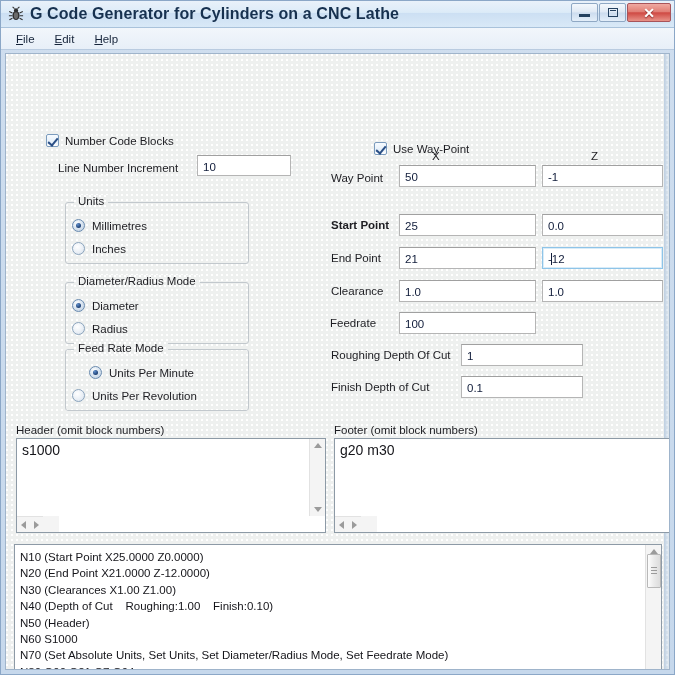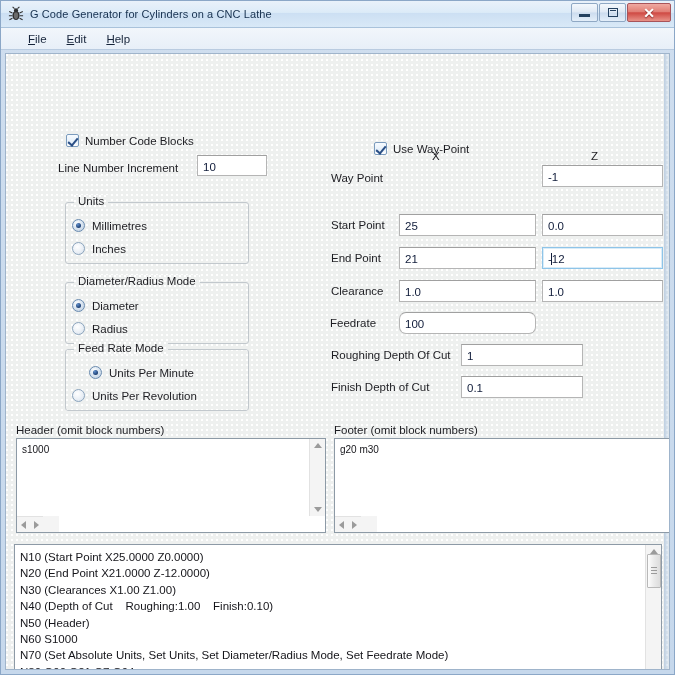--- a/index.html
+++ b/index.html
@@ -37,24 +37,25 @@
     padding-left: 7px;
   }
   .app-icon {
     width: 16px; height: 16px;
     flex: 0 0 16px;
     position: relative;
     margin-right: 6px;
   }
   .app-icon svg { display: block; }
   .title-text {
-    font-size: 11px;
+    font-size: 16px;
     color: #17314f;
     letter-spacing: 0.1px;
     white-space: nowrap;
+    font-weight: bold;
   }
   .win-buttons {
     position: absolute;
     right: 3px; top: 2px;
     display: flex;
     gap: 1px;
   }
   .winbtn {
     width: 27px; height: 19px;
     border: 1px solid #8fa8c4;
@@ -80,21 +81,21 @@
   }
 
   
   .menubar {
     flex: 0 0 22px;
     height: 22px;
     background: linear-gradient(to bottom, #f2f6fb 0%, #e7eff8 100%);
     border-bottom: 1px solid #b9cbe0;
     display: flex;
     align-items: center;
-    padding-left: 18px;
+    padding-left: 6px;
     gap: 2px;
   }
   .menuitem {
     font-size: 11.5px;
     color: #16243a;
     padding: 2px 9px;
     cursor: default;
     white-space: nowrap;
   }
   .menuitem u { text-decoration: underline; }
@@ -226,21 +227,21 @@
     background: #ffffff;
     border: 1px solid #8d9aa6;
     display: flex;
     flex-direction: column;
   }
   .ta-row { display: flex; flex: 1 1 auto; min-height: 0; }
   .ta-body {
     flex: 1 1 auto;
     overflow: hidden;
     padding: 4px 5px;
-    font-size: 10px;
+    font-size: 14px;
     color: #15151a;
     line-height: 14px;
     white-space: pre;
   }
   .ta-body.mono {
     font-size: 11.5px;
     line-height: 16.4px;
   }
 
   
@@ -337,27 +338,27 @@
 
   <div class="menubar">
     <div class="menuitem"><u>F</u><span>ile</span></div>
     <div class="menuitem"><u>E</u><span>dit</span></div>
     <div class="menuitem"><u>H</u><span>elp</span></div>
   </div>
 
   <div class="client">
     <div class="edge-strip"></div>
 
-    <div class="cbox" style="left:60px; top:80px;text-align:center;">
+    <div class="cbox" style="left:40px; top:80px;text-align:center;">
       <span class="cbox-box checked"></span>
       <span class="lbl">Number Code Blocks</span>
     </div>
 
     <div class="lbl" style="position:absolute; left:52px; top:108px;">Line Number Increment</div>
-    <div class="tfield" style="left:191px; top:101px; width:70px; height:21px;text-align:right;">
+    <div class="tfield" style="left:191px; top:101px; width:94px; height:21px;text-align:right;">
       <span>10</span>
     </div>
 
     <div class="group" style="left:59px; top:148px; width:184px; height:62px;">
       <span class="group-title">Units</span>
     </div>
     <div class="radio" style="left:66px; top:165px;">
       <span class="radio-dot sel"></span>
       <span class="lbl">Millimetres</span>
     </div>
@@ -392,25 +393,28 @@
 
     <div class="cbox" style="left:325px; top:88px;margin-left:43px;">
       <span class="cbox-box checked"></span>
       <span class="lbl">Use Way-Point</span>
     </div>
 
     <div class="sectionlabel" style="left:426px; top:96px;">X</div>
     <div class="sectionlabel" style="left:585px; top:96px;">Z</div>
 
     <div class="lbl" style="position:absolute; left:325px; top:118px;">Way Point</div>
+    <div class="tfield" style="left:393px; top:111px; width:137px; height:22px;">
+      <span>50</span>
+    </div>
     <div class="tfield" style="left:536px; top:111px; width:121px; height:22px;">
       <span>-1</span>
     </div>
 
-    <div class="lbl" style="position:absolute; left:325px; top:165px;">Start Point</div>
+    <div class="lbl" style="position:absolute; left:325px; top:165px;font-weight:bold;">Start Point</div>
     <div class="tfield" style="left:393px; top:160px; width:137px; height:22px;">
       <span>25</span>
     </div>
     <div class="tfield" style="left:536px; top:160px; width:121px; height:22px;">
       <span>0.0</span>
     </div>
 
     <div class="lbl" style="position:absolute; left:325px; top:198px;">End Point</div>
     <div class="tfield" style="left:393px; top:193px; width:137px; height:22px;">
       <span>21</span>
@@ -423,21 +427,21 @@
 
     <div class="lbl" style="position:absolute; left:325px; top:231px;">Clearance</div>
     <div class="tfield" style="left:393px; top:226px; width:137px; height:22px;">
       <span>1.0</span>
     </div>
     <div class="tfield" style="left:536px; top:226px; width:121px; height:22px;">
       <span>1.0</span>
     </div>
 
     <div class="lbl" style="position:absolute; left:324px; top:263px;">Feedrate</div>
-    <div class="tfield" style="left:393px; top:258px; width:137px; height:22px;border-radius:7px;">
+    <div class="tfield" style="left:393px; top:258px; width:137px; height:22px;">
       <span>100</span>
     </div>
 
     <div class="lbl" style="position:absolute; left:325px; top:295px;">Roughing Depth Of Cut</div>
     <div class="tfield" style="left:455px; top:290px; width:122px; height:22px;">
       <span>1</span>
     </div>
 
     <div class="lbl" style="position:absolute; left:325px; top:327px;">Finish Depth of Cut</div>
     <div class="tfield" style="left:455px; top:322px; width:122px; height:22px;">

